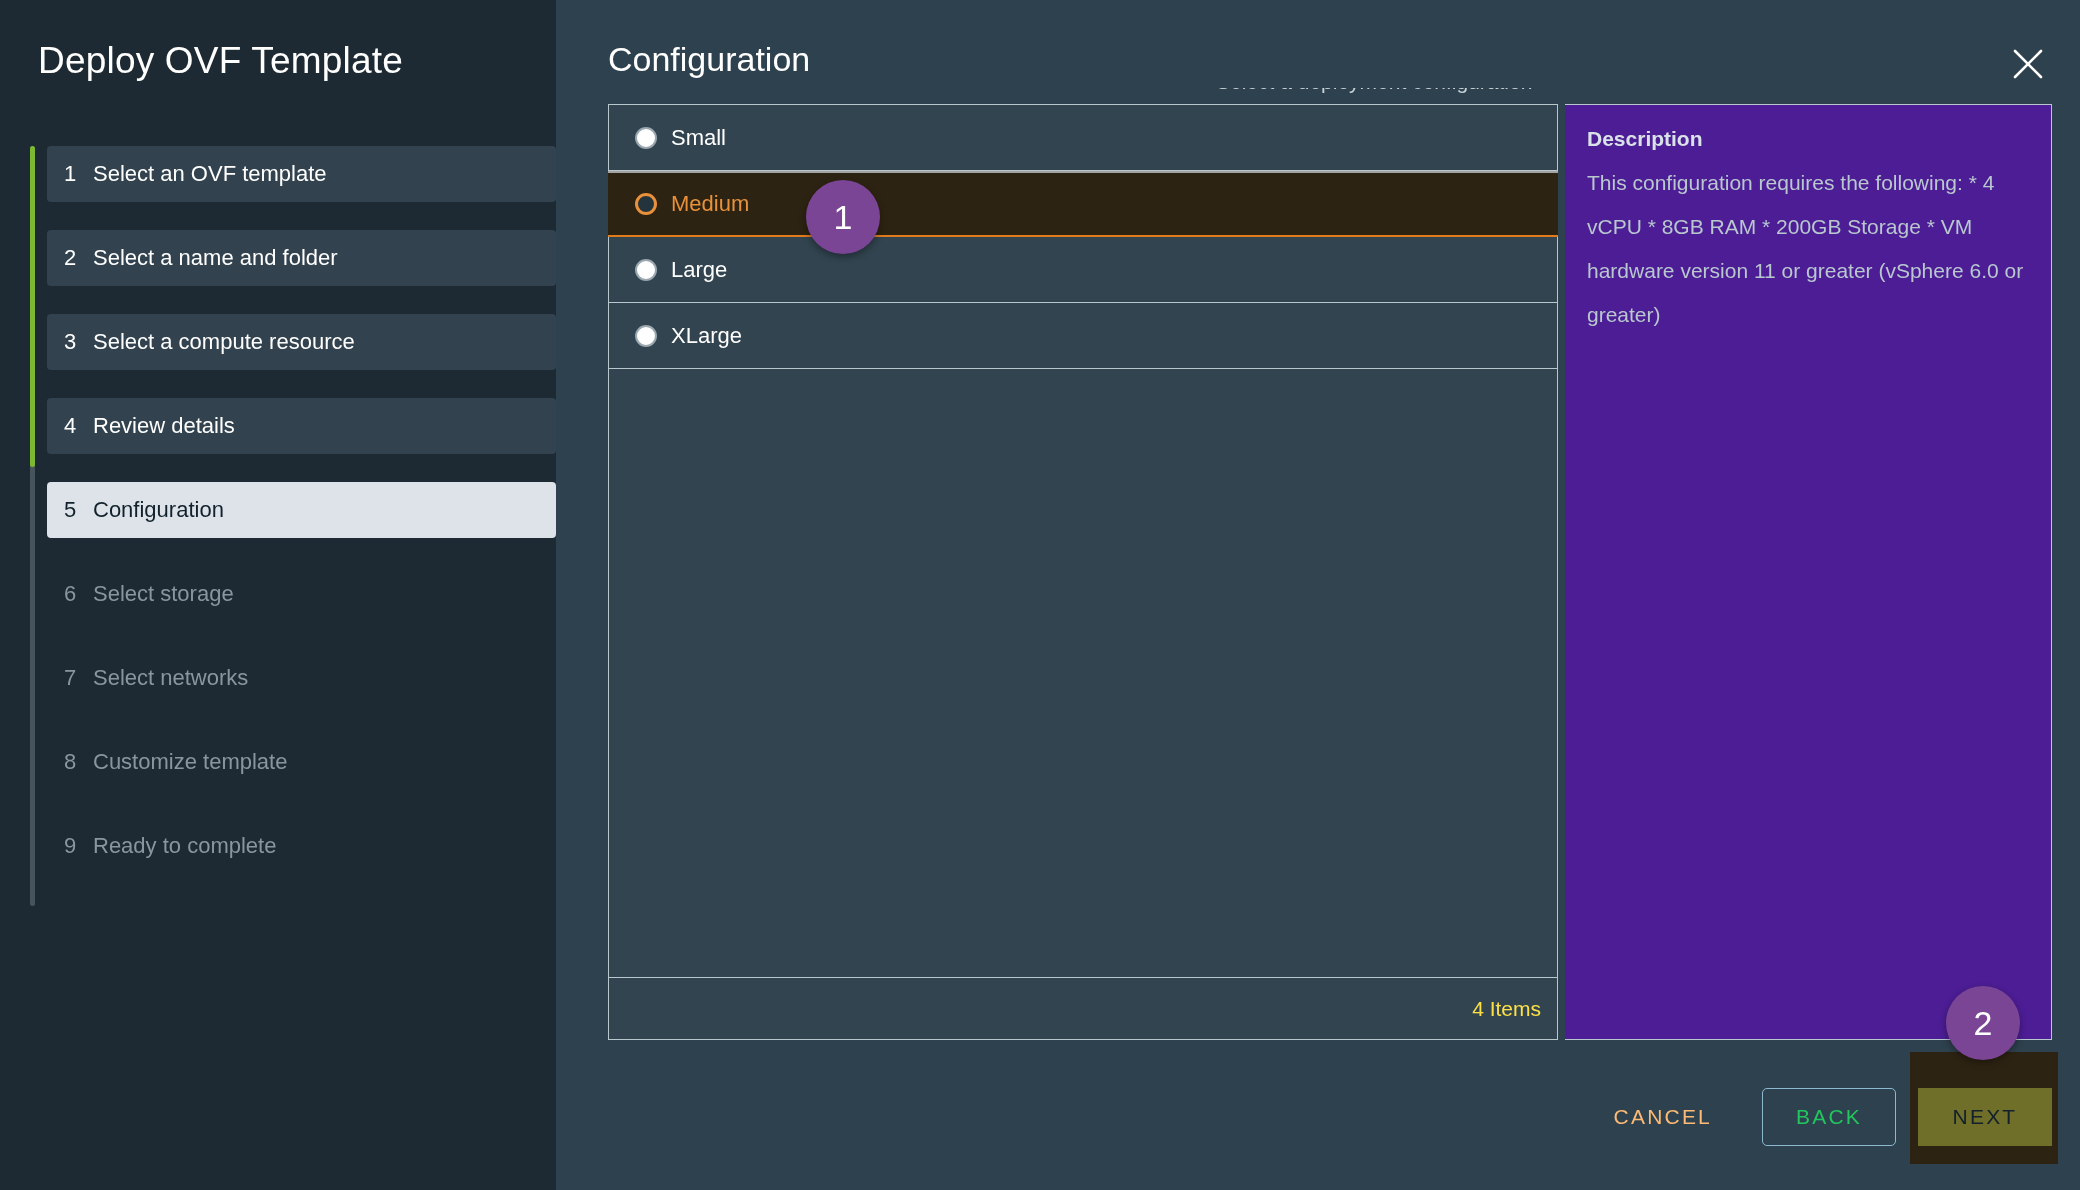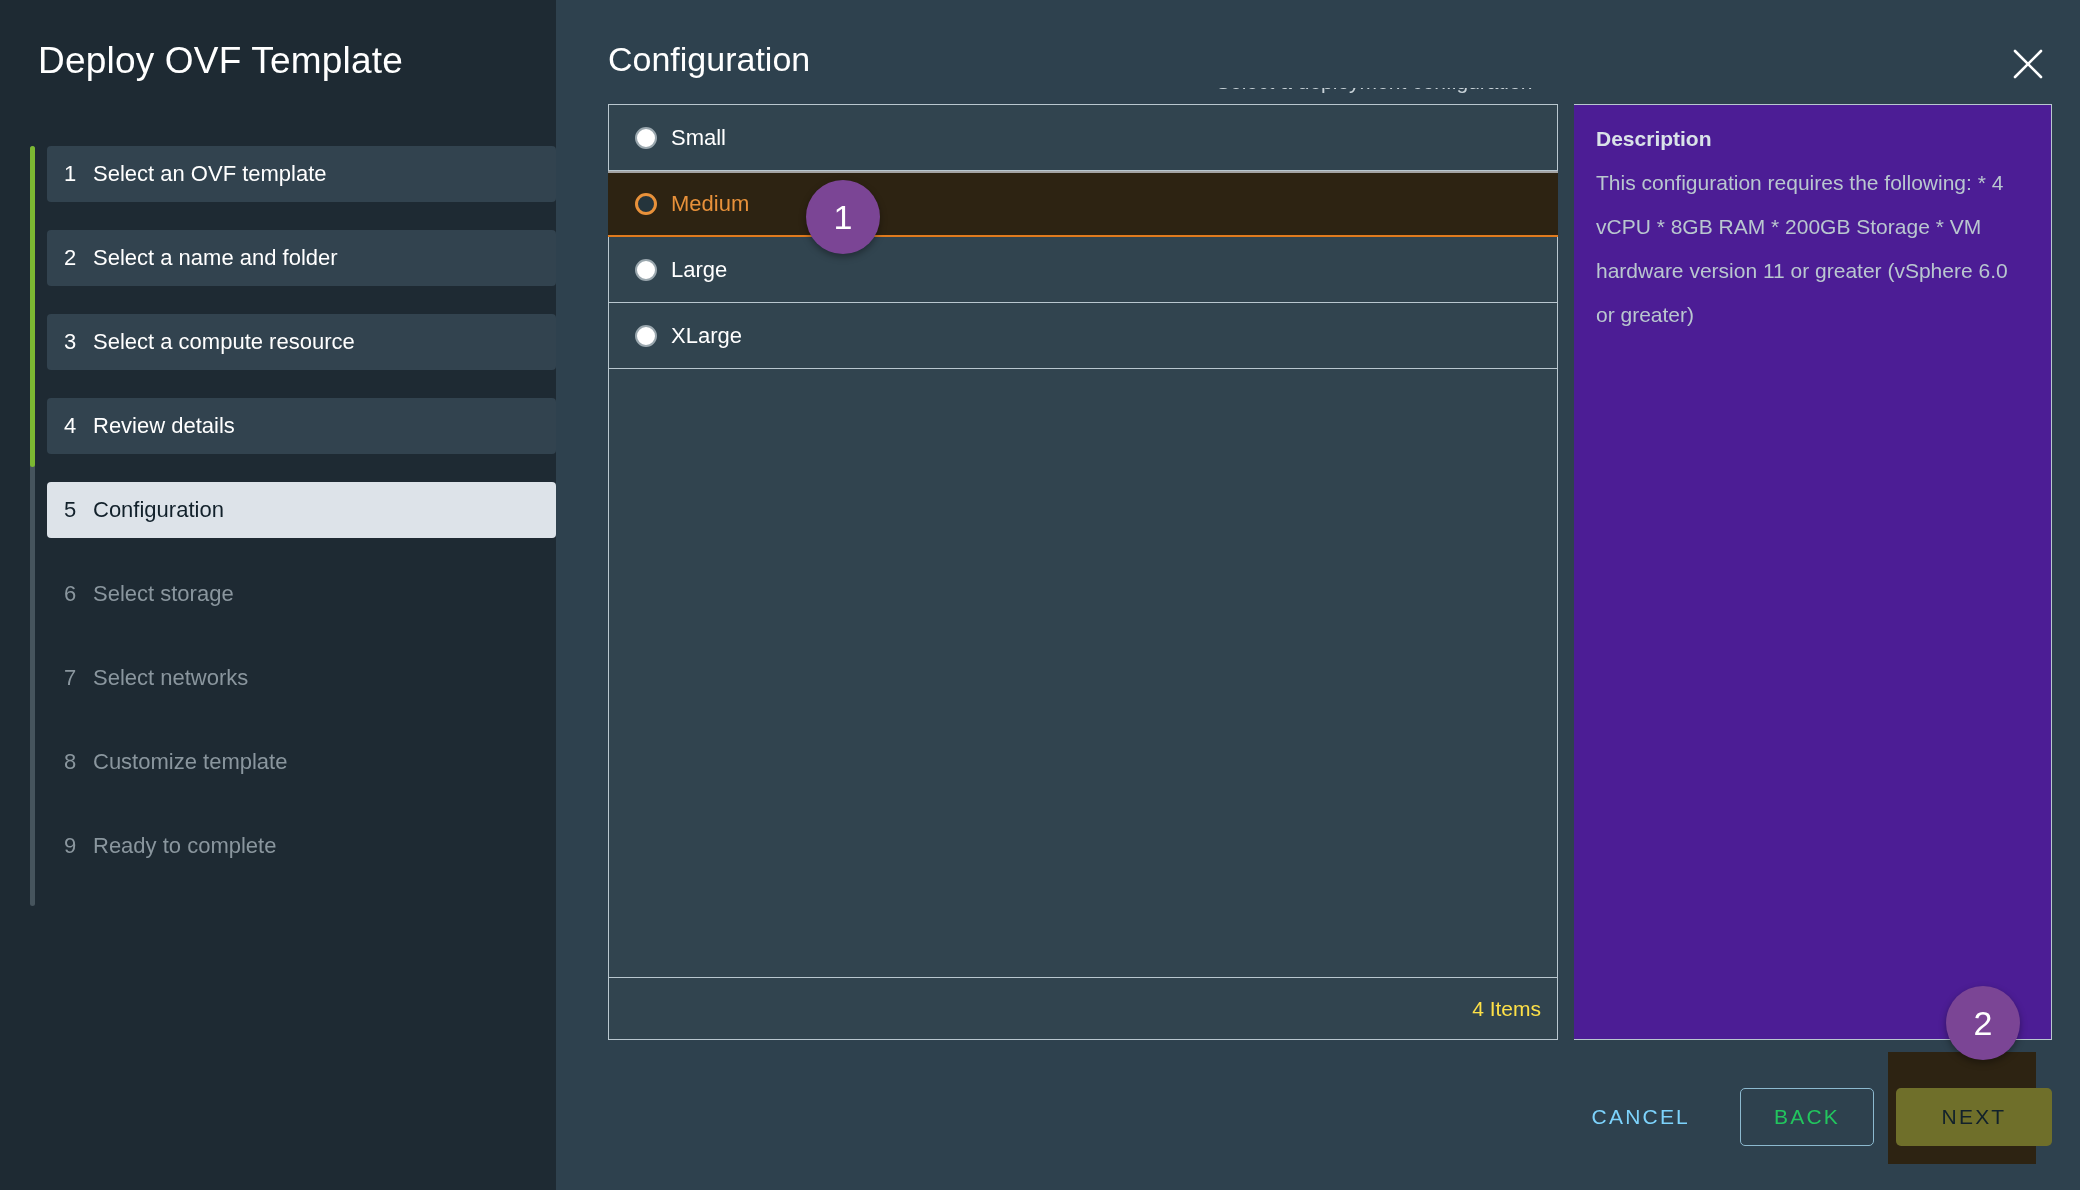--- a/index.html
+++ b/index.html
@@ -119,21 +119,21 @@
   }
   .scroll-remnant span { display: block; margin-top: -20px; }
 
   
   .content {
     position: absolute;
     left: 52px; top: 104px;
     right: 28px;
     bottom: 150px;
     display: flex;
-    gap: 16px;
+    gap: 7px;
   }
 
   .list-wrap {
     position: relative;
     width: 950px;
     flex: 0 0 950px;
     border: 1px solid #b9c7cf;
     background: #31444f;
     display: flex;
     flex-direction: column;
@@ -215,21 +215,21 @@
   }
   .btn {
     font-size: 21px;
     letter-spacing: 2.2px;
     cursor: pointer;
     display: flex;
     align-items: center;
     justify-content: center;
   }
   .btn-cancel {
-    color: #7dd3fc;
+    color: #fdba74;
     background: transparent;
     border: none;
     height: 58px;
     padding: 0 34px;
     text-align: right;
   }
   .btn-back {
     color: #22c55e;
     background: transparent;
     border: 1px solid #8cb9cf;
@@ -248,23 +248,23 @@
     width: 148px; height: 112px;
     background: #2d2312;
     z-index: 0;
   }
   .btn-next {
     position: relative;
     z-index: 1;
     color: #12212b;
     background: #6f6f2a;
     border: none;
-    border-radius: 5px;
+    border-radius: 0;
     height: 58px;
-    width: 156px;
+    width: 134px;
   }
 
   
   .badge {
     position: absolute;
     border-radius: 50%;
     background: #7b4595;
     color: #ffffff;
     display: flex;
     align-items: center;

